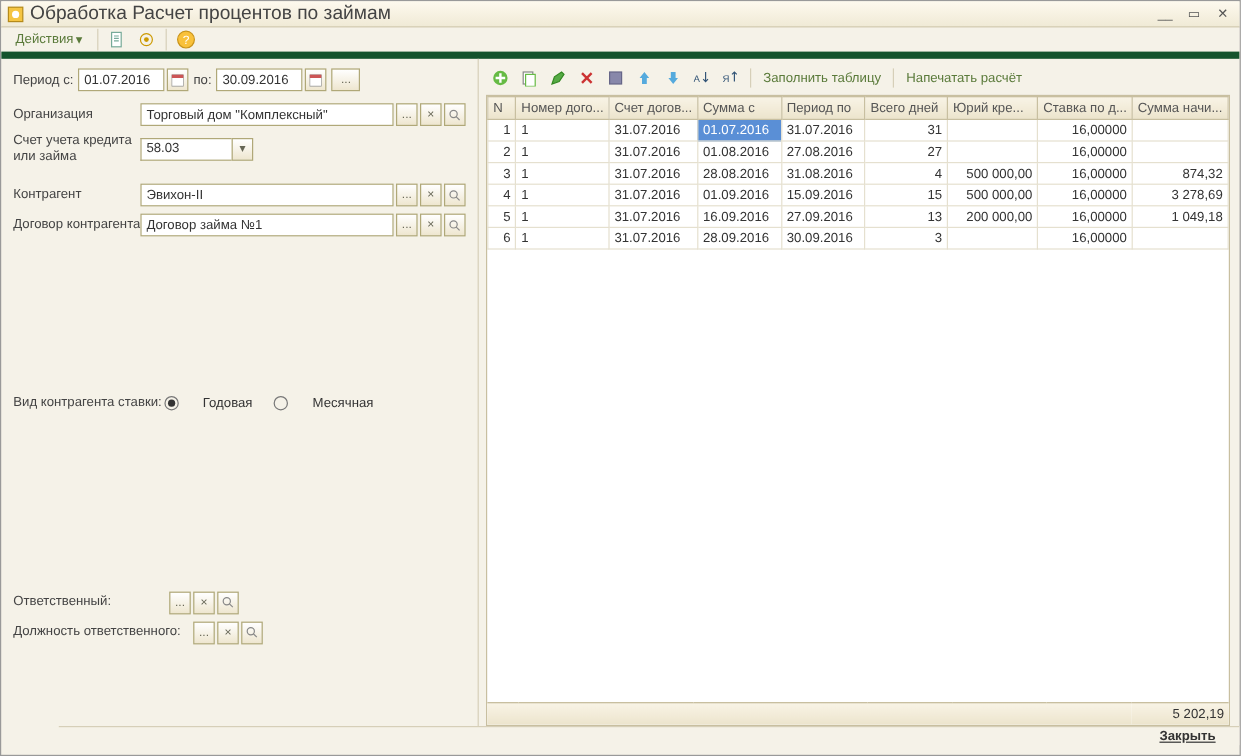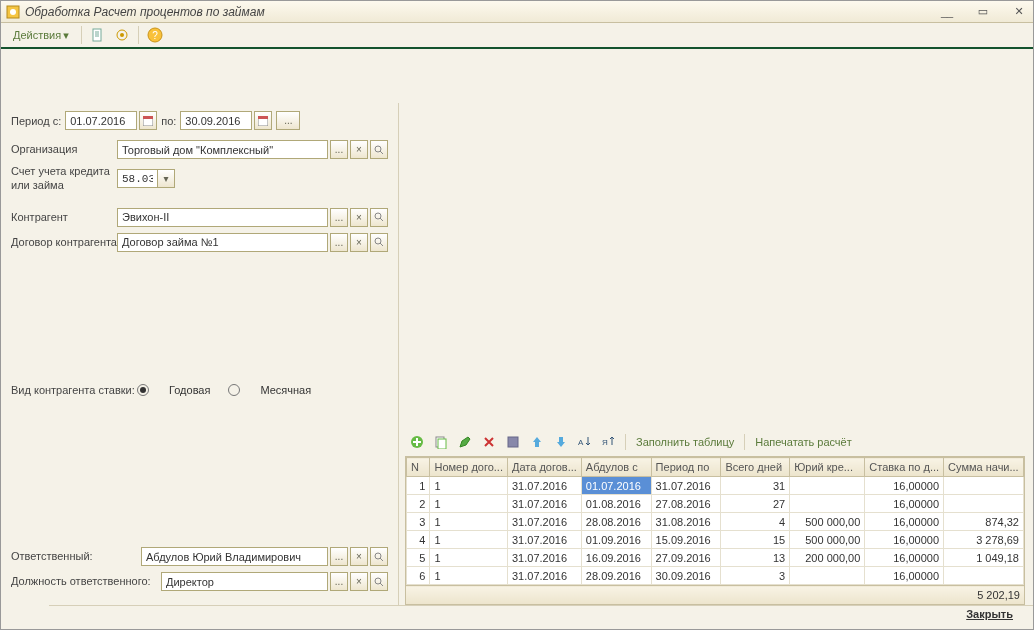--- a/index.html
+++ b/index.html
@@ -15,41 +15,41 @@
 }
 .titlebar {
   height: 22px;
   background: linear-gradient(#fdf9ee, #f0ead6);
   border-bottom: 1px solid #c8bfa0;
   display: flex;
   align-items: center;
   padding: 0 4px;
 }
 .titlebar .app-icon { width: 16px; height: 16px; margin-right: 4px; display:flex; align-items:center; justify-content:center;}
-.titlebar .title { flex: 1; font-size: 12px; color: #444; font-style: italic; }
-.titlebar .wc { display: flex; gap: 16px; }
+.titlebar .title { flex: 1; font-size: 16px; color: #444; }
+.titlebar .wc { display: flex; gap: 4px; }
 .titlebar .wc span { width: 20px; height: 16px; display:flex; align-items:center; justify-content:center; color:#555; cursor:default;}
 .toolbar {
   height: 26px;
   background: #f5f2e8;
-  border-bottom: 2px solid #14532d;
+  border-bottom: 6px solid #14532d;
   display: flex;
   align-items: center;
   padding: 0 6px;
   gap: 4px;
 }
 .toolbar .actions-btn {
   padding: 2px 6px;
   color: #5a7a3a;
   display:flex; align-items:center; gap:2px;
   cursor: pointer;
 }
 .toolbar .sep { width:1px; height:18px; background:#d6cfb8; margin:0 2px;}
 .toolbar .tb-icon { width:20px; height:20px; display:flex; align-items:center; justify-content:center; cursor:pointer; }
-.content { display:flex; height: calc(100% - 22px - 26px - 24px); align-items: flex-end; }
+.content { display:flex; height: calc(100% - 22px - 26px - 24px); }
 .left-pane {
   width: 398px;
   padding: 8px 10px;
   border-right: 1px solid #d6cfb8;
 }
 .right-pane { flex:1; display:flex; flex-direction:column; padding: 6px 8px 0 6px;}
 .form-row { display:flex; align-items:center; margin-bottom: 6px; }
 .form-row .lbl { width: 106px; color:#444; line-height:1.2; }
 .form-row .lbl.wide { width: 130px; }
 .input-group { display:flex; align-items:center; gap:2px; }
@@ -230,21 +230,21 @@
               <circle cx="4" cy="4" r="3" fill="none" stroke="#888"></circle>
               <line x1="6" y1="6" x2="9" y2="9" stroke="#888"></line>
             </svg>
           </div>
       </div>
     </div>
 
     <div class="form-row">
       <span class="lbl">Счет учета кредита или займа</span>
       <div class="combo">
-        <input type="text" style="width: 40px; font-family: Liberation Mono, monospace;" value="58.03">
+        <input type="text" style="width: 76px;" value="58.03">
         <div class="dd-btn">▾</div>
       </div>
     </div>
 
     <div style="height:10px"></div>
 
     <div class="form-row">
       <span class="lbl">Контрагент</span>
       <div class="input-group" style="flex:1">
         <input type="text" class="wide-input" value="Эвихон-II" style="">
@@ -293,36 +293,34 @@
     </div>
 
     <div class="gap-lg"></div>
 
 
     <div class="gap-md"></div>
 
     <div class="form-row">
       <span class="lbl wide">Ответственный:</span>
       <div class="input-group" style="flex:1">
-        <input type="text" class="wide-input" value="Абдулов Юрий Владимирович" style="">
         <div class="ellipsis-btn">...</div>
         <div class="clear-btn">×</div>
         <div class="search-btn">
             <svg viewBox="0 0 10 10">
               <circle cx="4" cy="4" r="3" fill="none" stroke="#888"></circle>
               <line x1="6" y1="6" x2="9" y2="9" stroke="#888"></line>
             </svg>
           </div>
       </div>
     </div>
 
     <div class="form-row">
       <span class="lbl wide" style="width:150px">Должность ответственного:</span>
       <div class="input-group" style="flex:1">
-        <input type="text" class="wide-input" value="Директор" style="">
         <div class="ellipsis-btn">...</div>
         <div class="clear-btn">×</div>
         <div class="search-btn">
             <svg viewBox="0 0 10 10">
               <circle cx="4" cy="4" r="3" fill="none" stroke="#888"></circle>
               <line x1="6" y1="6" x2="9" y2="9" stroke="#888"></line>
             </svg>
           </div>
       </div>
     </div>
@@ -397,22 +395,22 @@
           <col class="col-pto">
               <col class="col-days">
               <col class="col-sum">
               <col class="col-rate">
               <col class="col-accr">
         </colgroup>
         <thead>
           <tr>
             <th>N</th>
             <th>Номер дого...</th>
-            <th>Дата догов...</th>
-            <th>Абдулов с</th>
+            <th>Счет догов...</th>
+            <th>Сумма с</th>
             <th>Период по</th>
             <th>Всего дней</th>
             <th>Юрий кре...</th>
             <th>Ставка по д...</th>
             <th>Сумма начи...</th>
           </tr>
         </thead>
         <tbody id="grid-body">
               <tr>
                 <td class="num">1</td>

